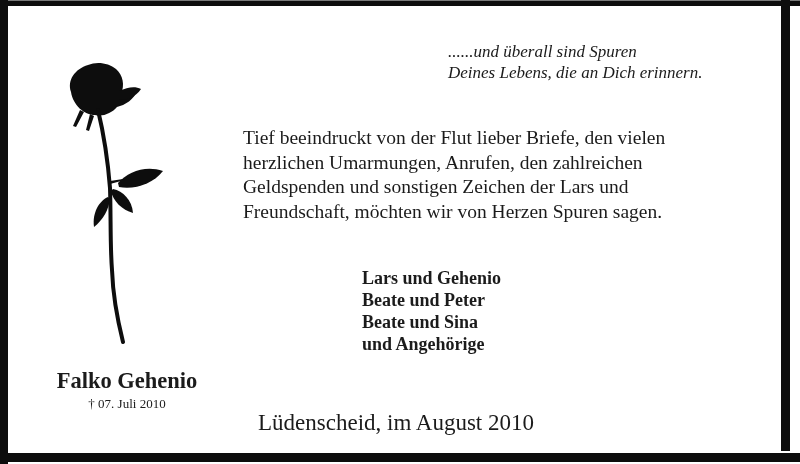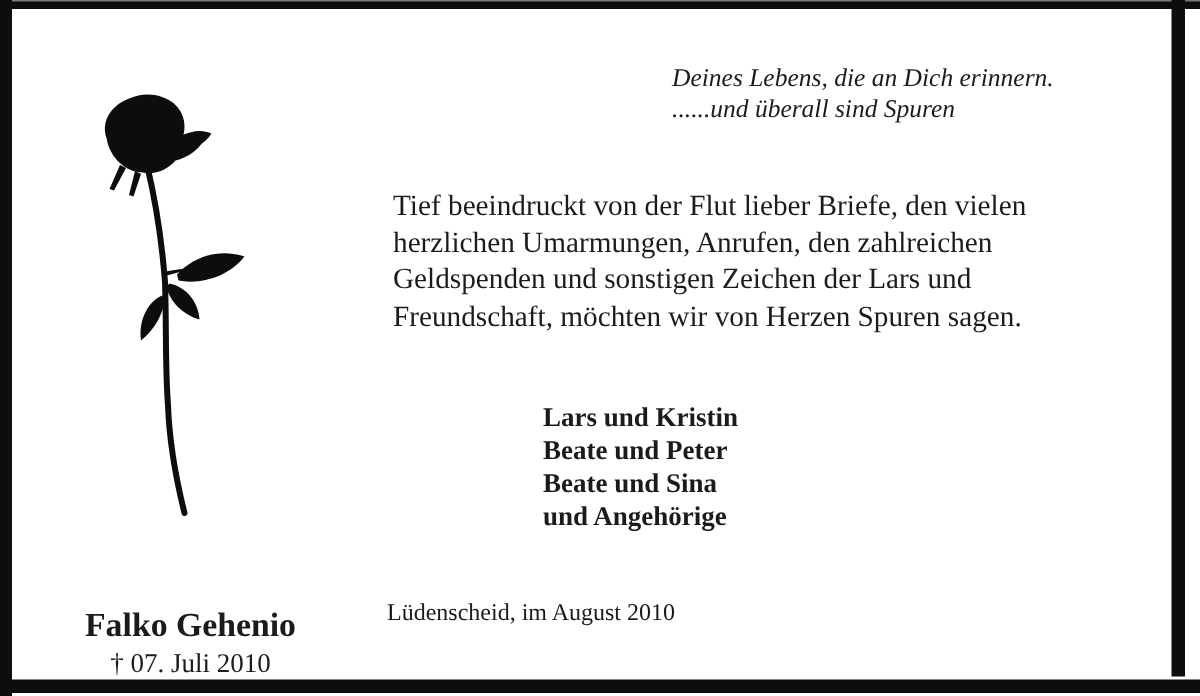--- a/index.html
+++ b/index.html
@@ -27,21 +27,21 @@
     position: absolute;
     left: 448px;
     top: 41px;
     font-style: italic;
     font-size: 17px;
     line-height: 21px;
     white-space: nowrap;
   }
   .body-text {
     position: absolute;
-    left: 262px;
+    left: 243px;
     top: 126px;
     font-size: 19.5px;
     line-height: 24.5px;
     white-space: nowrap;
   }
   .mourners {
     position: absolute;
     left: 362px;
     top: 267px;
     font-weight: bold;
@@ -53,31 +53,30 @@
     position: absolute;
     left: 28px;
     top: 368px;
     width: 198px;
     text-align: center;
   }
   .deceased-name {
     font-weight: bold;
     font-size: 22.5px;
     line-height: 26px;
-    margin-top: 36px;
   }
   .death-date {
-    font-size: 18px;
+    font-size: 13px;
     margin-top: 2px;
   }
   .place-date {
     position: absolute;
     left: 258px;
-    top: 400px;
-    font-size: 16px;
+    top: 410px;
+    font-size: 23px;
     white-space: nowrap;
   }
   .rose {
     position: absolute;
     left: 40px;
     top: 50px;
     width: 180px;
     height: 320px;
   }
 </style>
@@ -108,33 +107,33 @@
 
       <path d="M73,139 C83,141 92,150 93,163 C82,160 73,151 71,141 Z"></path>
 
       <path d="M68,147 C59,151 52,163 54,177 C63,170 69,159 70,149 Z"></path>
     </g>
 
     <path d="M58,60 C64,85 68,112 70,138 C71,165 70,195 72,220 C73,248 78,272 83,292" fill="none" stroke="#0d0d0d" stroke-width="4" stroke-linecap="round"></path>
   </svg>
 
   <div class="quote">
+    <div>......und überall sind Spuren</div>
     <div>Deines Lebens, die an Dich erinnern.</div>
-    <div>......und überall sind Spuren</div>
   </div>
 
   <div class="body-text">
     <div>Tief beeindruckt von der Flut lieber Briefe, den vielen</div>
     <div>herzlichen Umarmungen, Anrufen, den zahlreichen</div>
     <div>Geldspenden und sonstigen Zeichen der Lars und</div>
     <div>Freundschaft, möchten wir von Herzen Spuren sagen.</div>
   </div>
 
   <div class="mourners">
-    <div>Lars und Kristin</div>
+    <div>Lars und Gehenio</div>
     <div>Beate und Peter</div>
     <div>Beate und Sina</div>
     <div>und Angehörige</div>
   </div>
 
   <div class="deceased">
     <div class="deceased-name">Falko Gehenio</div>
     <div class="death-date">† 07. Juli 2010</div>
   </div>
 

